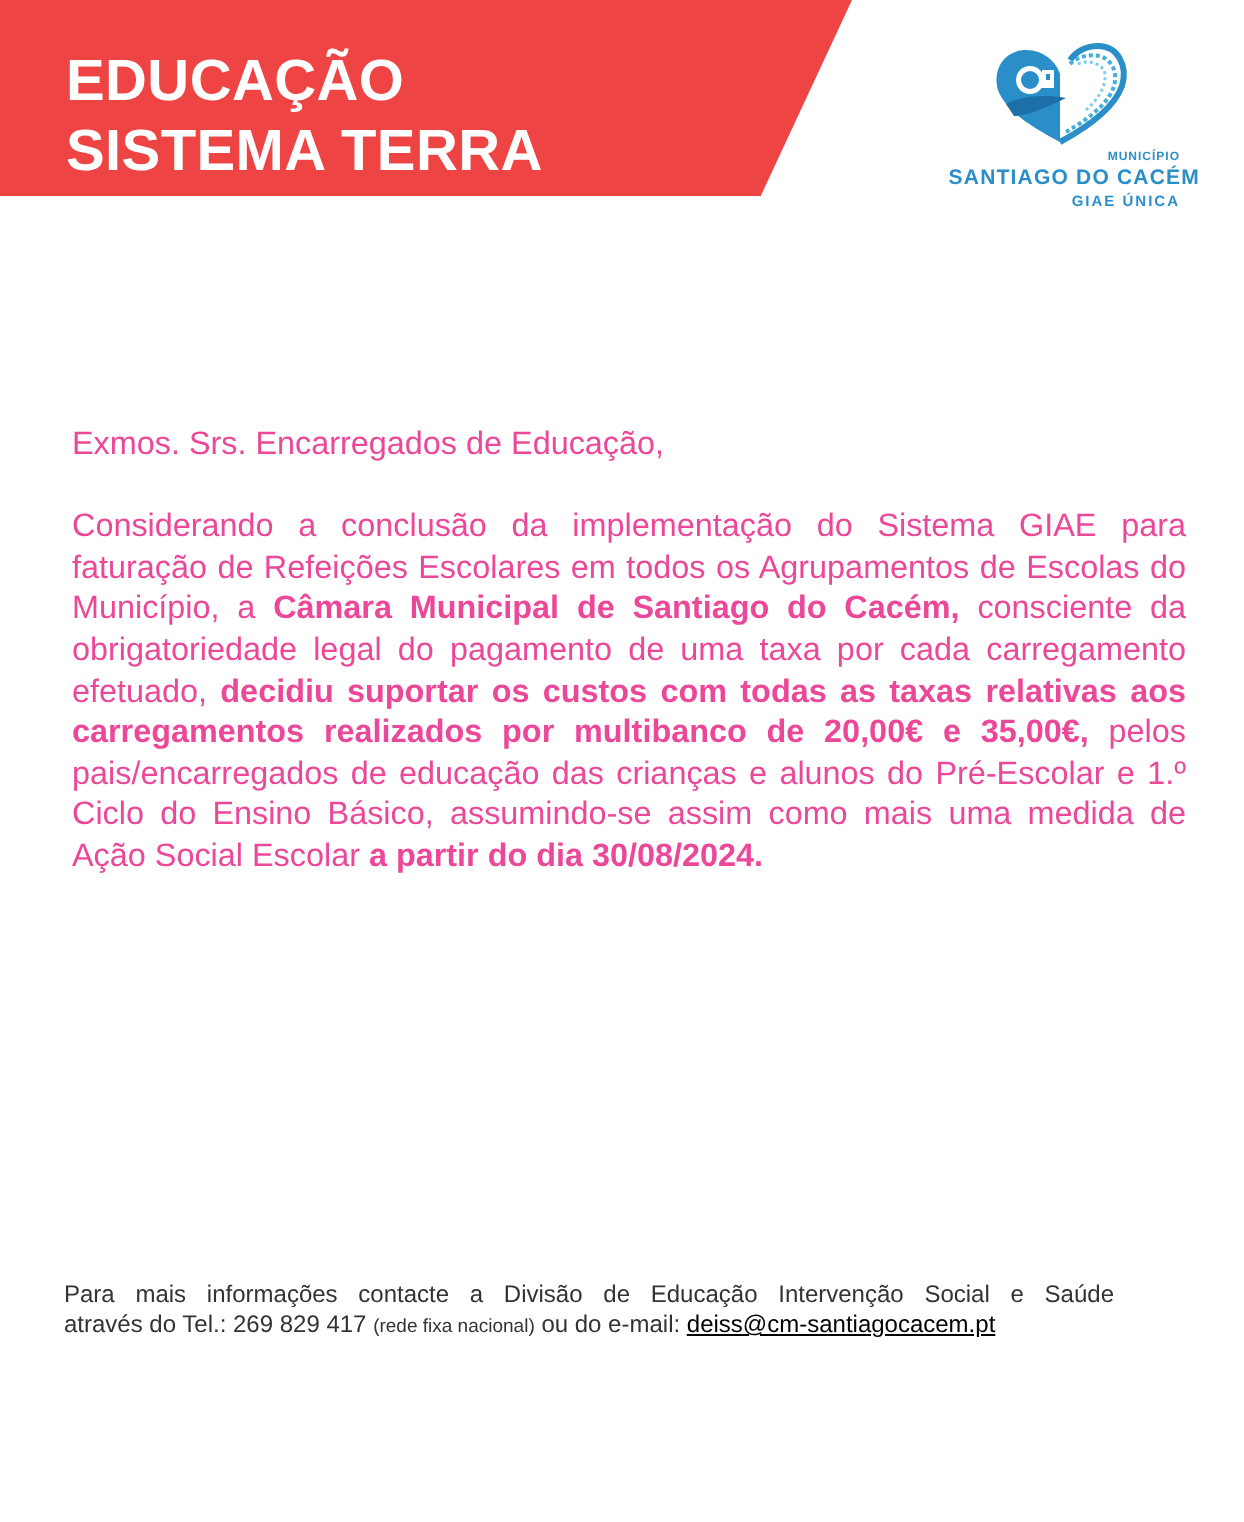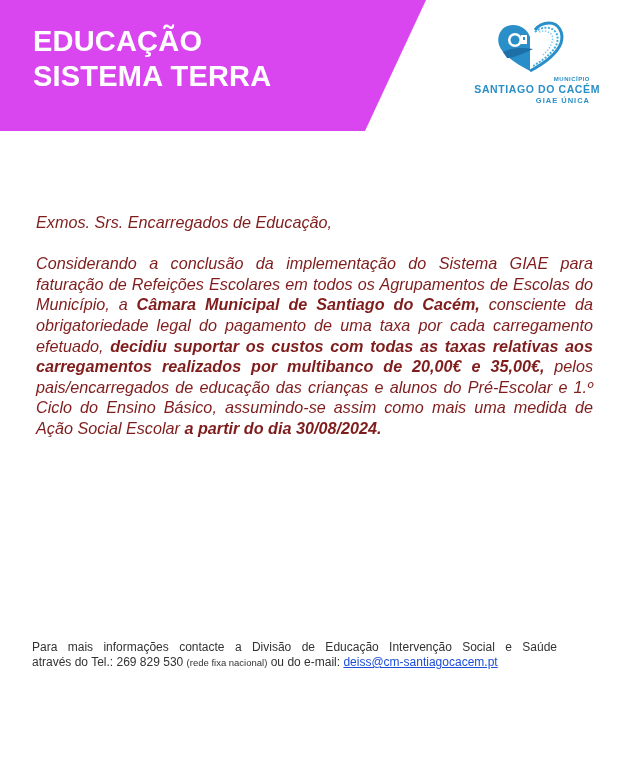--- a/index.html
+++ b/index.html
@@ -1,51 +1,51 @@
 <!DOCTYPE html>
 <html><head>
 <meta charset="utf-8">
 <style>
   html, body { margin: 0; padding: 0; }
   body {
     width: 622px; height: 761px; background: #ffffff; position: relative; overflow: hidden;
     font-family: "Liberation Sans", sans-serif; color: #333333;
   }
   .banner {
-    position: absolute; left: 0; top: 0; width: 426px; height: 131px;
-    background: #d946ef;
+    position: absolute; left: 0; top: 0; width: 426px; height: 98px;
+    background: #ef4444;
     clip-path: polygon(0 0, 426px 0, 365px 131px, 0 131px);
   }
   .banner-title {
     position: absolute; left: 33px; top: 24px; margin: 0;
     color: #ffffff; font-weight: bold; font-size: 29px; line-height: 35px; letter-spacing: 0.2px;
   }
   .logo {
     position: absolute; left: 470px; top: 18px; width: 120px; height: 100px; text-align: right;
   }
   .logo svg { display: block; margin: 0 auto; }
   .logo .l1 { font-size: 6px; font-weight: bold; color: #2a8fc8; letter-spacing: 0.5px; margin-top: 1px; line-height: 8px; }
   .logo .l2 { font-size: 10.5px; font-weight: bold; color: #2a8fc8; letter-spacing: 0.6px; line-height: 12px; white-space: nowrap; margin-left: -10px; margin-right: -10px; }
   .logo .l3 { font-size: 7.5px; font-weight: bold; color: #2a8fc8; letter-spacing: 1px; line-height: 11px; }
   .content {
     position: absolute; left: 36px; top: 212px; width: 557px;
-    font-size: 16.2px; line-height: 20.6px; color: #7f1d1d; font-style: italic;
+    font-size: 16.2px; line-height: 20.6px; color: #ec4899;
   }
   .content p { margin: 0; text-align: justify; }
   .greet { margin-bottom: 20.6px !important; }
   .para1 { margin-bottom: 20.6px !important; }
   b { font-weight: bold; }
   .footer {
     position: absolute; left: 32px; top: 640px; width: 525px;
     font-size: 12px; line-height: 15px; color: #333333;
   }
   .footer p { margin: 0; text-align: justify; text-align-last: justify; }
   .footer p.last { text-align-last: left; }
   .small { font-size: 9.5px; margin-top: 32px; }
-  .email { color: #1d4ed8; text-decoration: underline; }
+  .email { color: #000000; text-decoration: underline; }
 </style>
 </head>
 <body>
 
 <div class="banner">
   <h1 class="banner-title">
     <span>EDUCAÇÃO</span><br>
     <span>SISTEMA TERRA</span>
   </h1>
 </div>
@@ -68,14 +68,14 @@
   <div class="l3">GIAE ÚNICA</div>
 </div>
 
 <div class="content">
   <p class="greet">Exmos. Srs. Encarregados de Educação,</p>
   <p class="para1"><span>Considerando a conclusão da implementação do Sistema GIAE para faturação de Refeições Escolares em todos os Agrupamentos de Escolas do Município, a </span><b>Câmara Municipal de Santiago do Cacém,</b><span> consciente da obrigatoriedade legal do pagamento de uma taxa por cada carregamento efetuado, </span><b>decidiu suportar os custos com todas as taxas relativas aos carregamentos realizados por multibanco de 20,00€ e 35,00€,</b><span> pelos pais/encarregados de educação das crianças e alunos do Pré-Escolar e 1.º Ciclo do Ensino Básico, assumindo-se assim como mais uma medida de Ação Social Escolar </span><b>a partir do dia 30/08/2024.</b></p>
 </div>
 
 <div class="footer">
   <p>Para mais informações contacte a Divisão de Educação Intervenção Social e Saúde</p>
-  <p class="last"><span>através do Tel.:  269 829 530 </span><span class="small">(rede fixa nacional)</span><span> ou do e-mail: </span><a class="email">deiss@cm-santiagocacem.pt</a></p>
+  <p class="last"><span>através do Tel.:  269 829 417 </span><span class="small">(rede fixa nacional)</span><span> ou do e-mail: </span><a class="email">deiss@cm-santiagocacem.pt</a></p>
 </div>
 
 </body></html>

